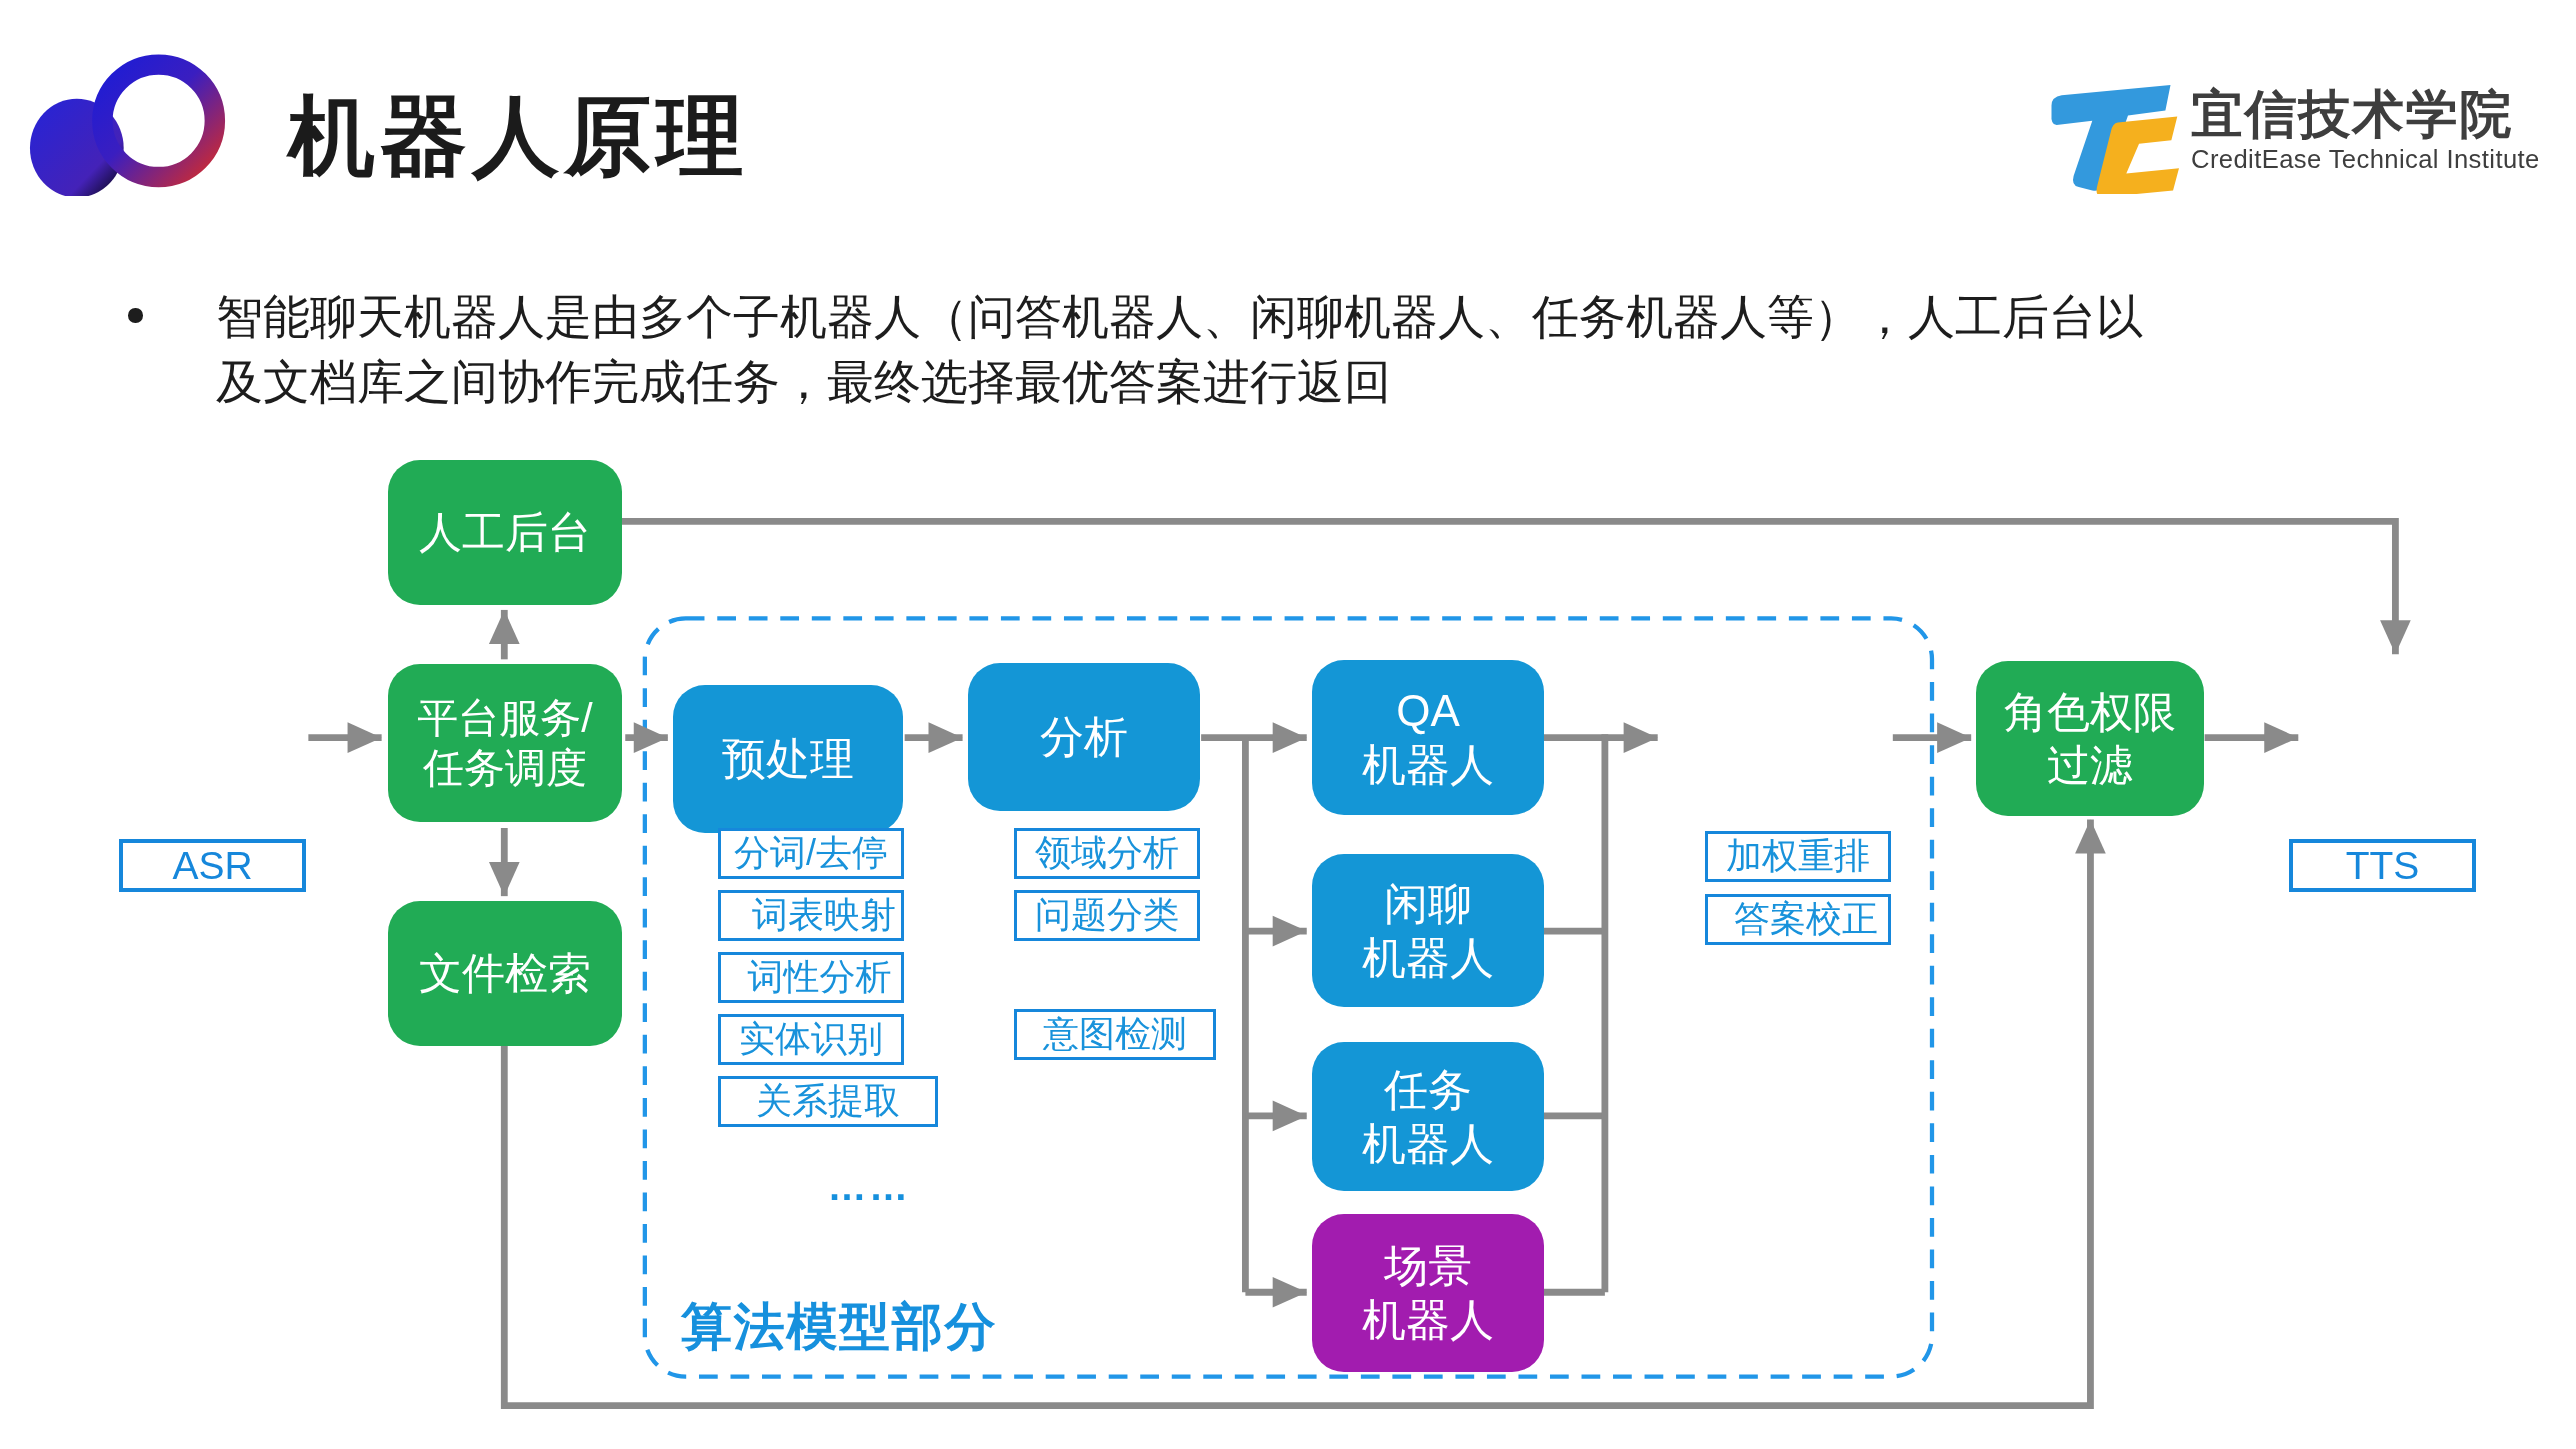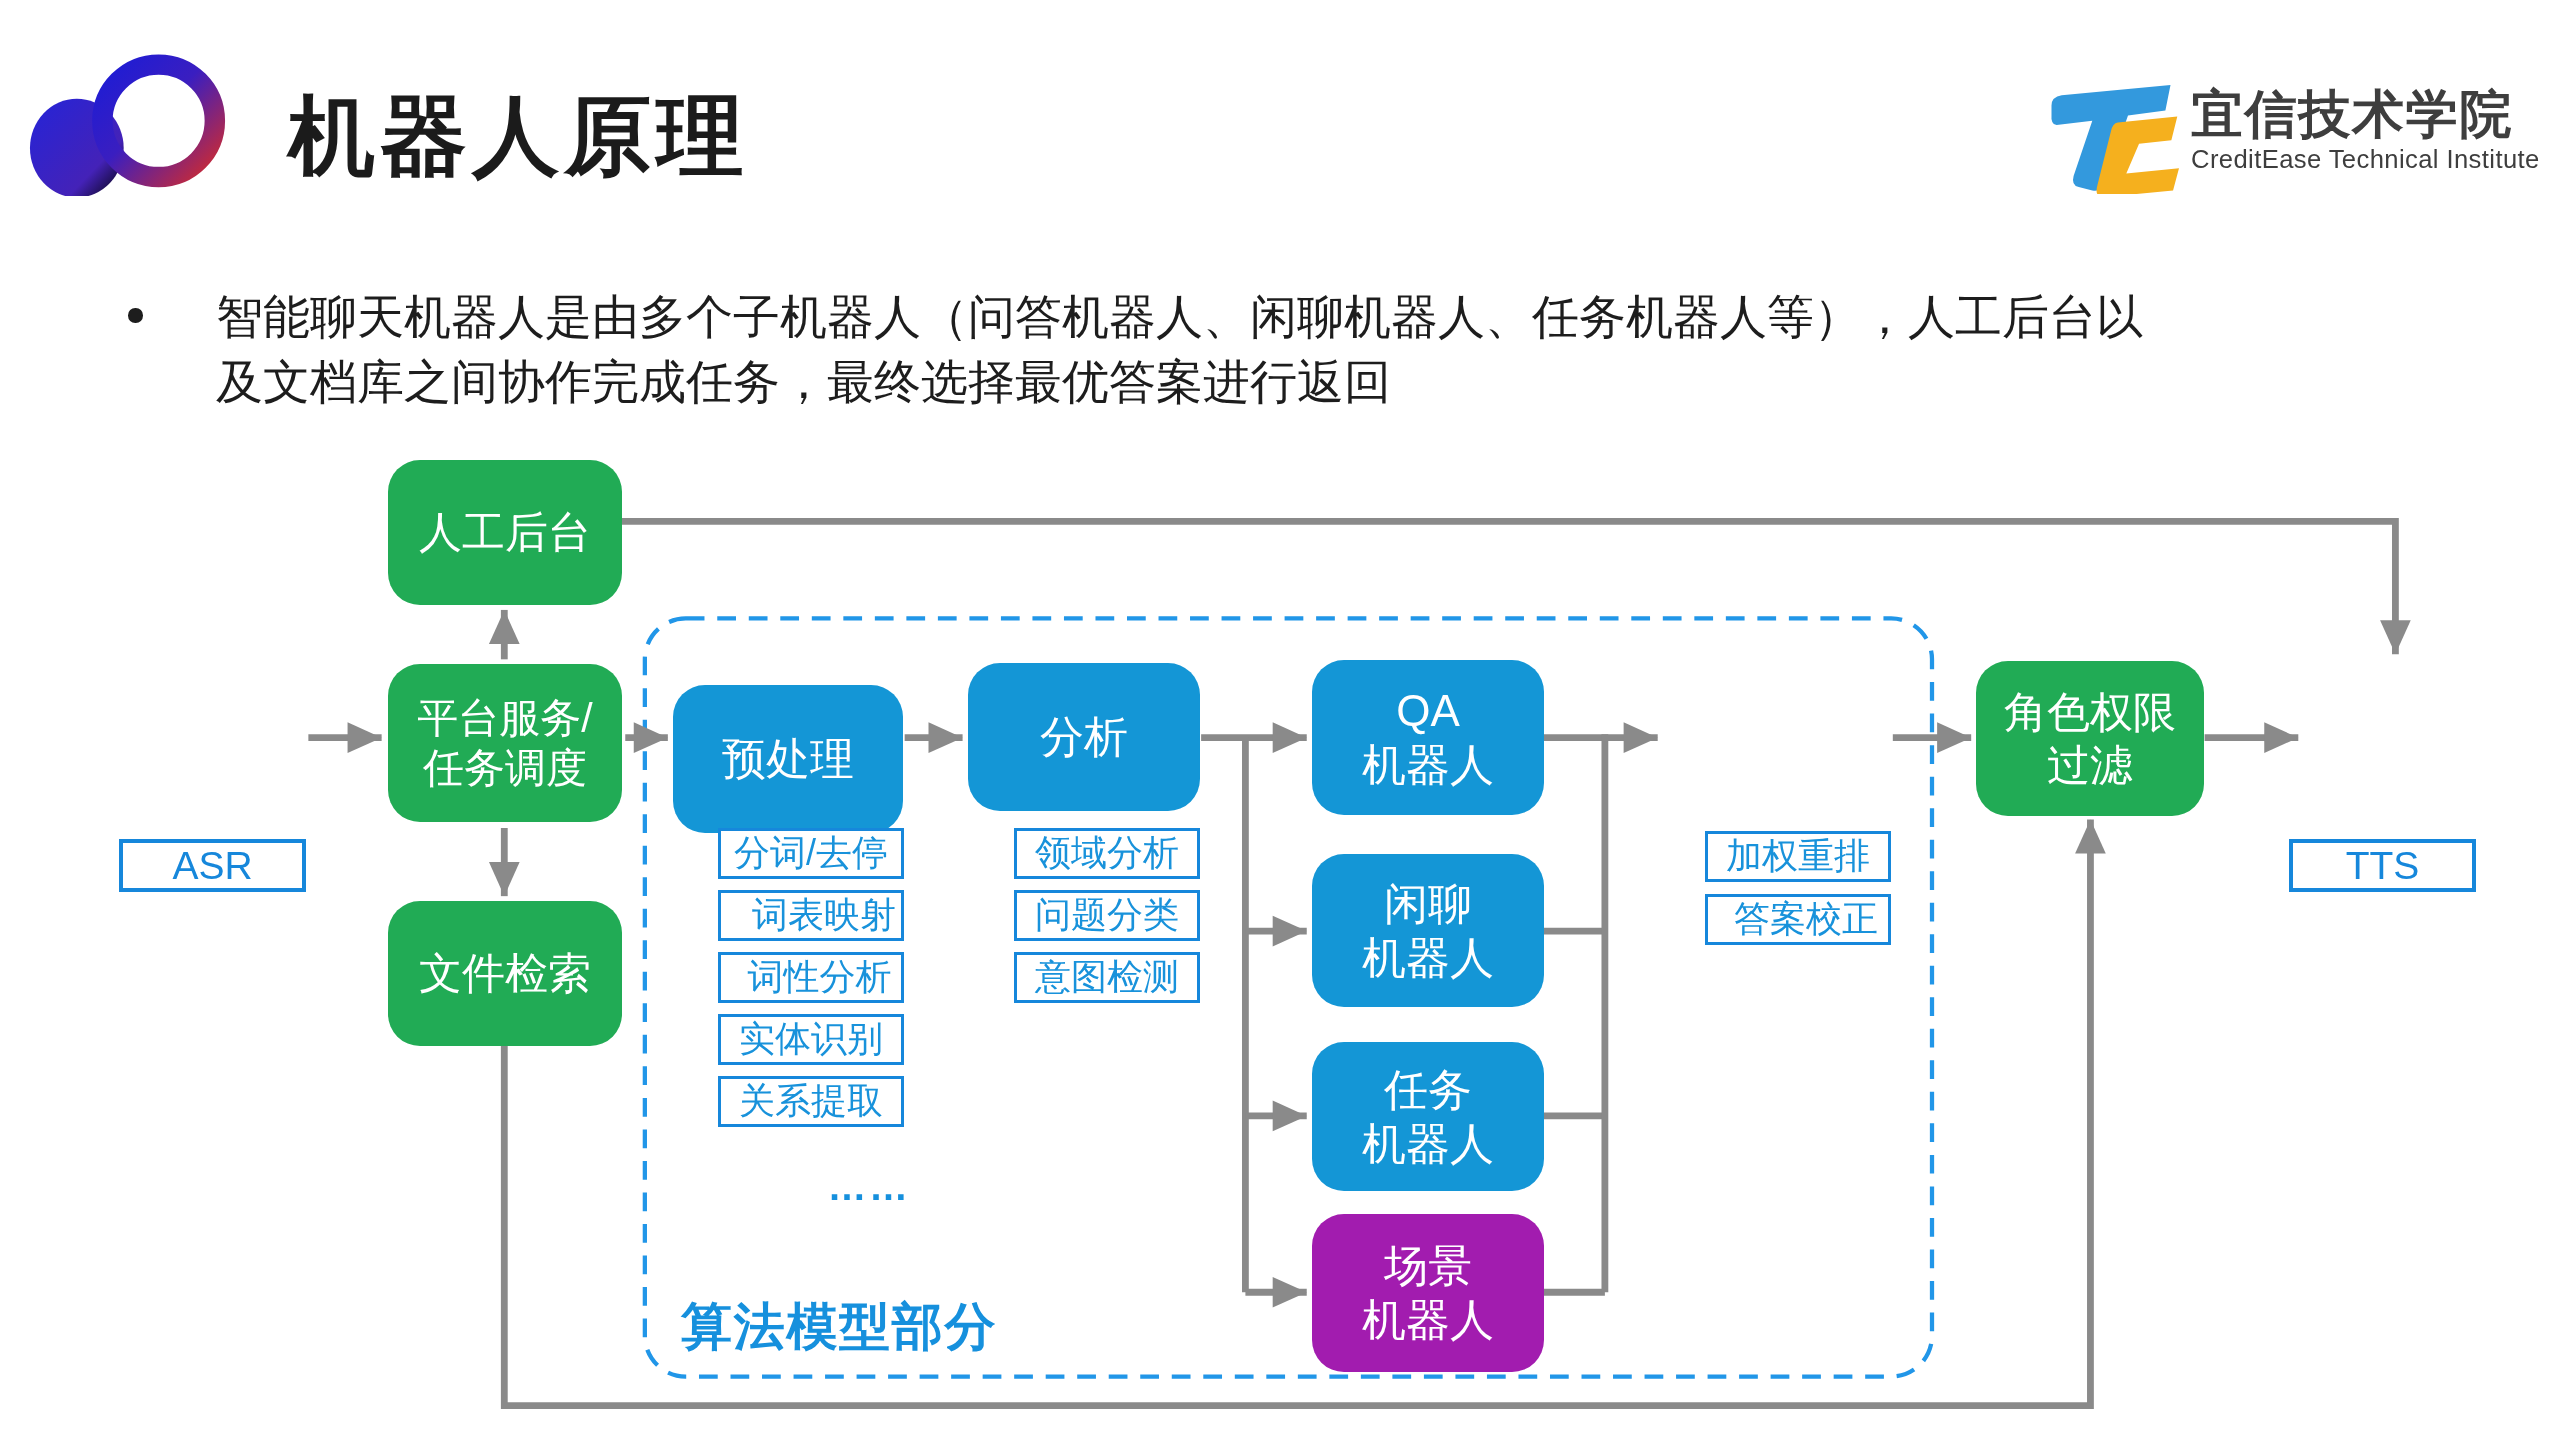--- a/index.html
+++ b/index.html
@@ -124,27 +124,27 @@
   <div class="abs box green ml" style="left:388px;top:664px;width:234px;height:158px;font-size:41px;">平台服务/
 任务调度</div>
 
   <div class="abs box green" style="left:388px;top:901px;width:234px;height:145px;font-size:43px;">文件检索</div>
 
   <div class="abs box blue" style="left:673px;top:685px;width:230px;height:148px;font-size:44px;">预处理</div>
   <div class="abs sub" style="left:718px;top:828px;width:186px;height:51px;">分词/去停</div>
   <div class="abs sub" style="left:718px;top:890px;width:186px;height:51px;padding-left:26px;">词表映射</div>
   <div class="abs sub" style="left:718px;top:952px;width:186px;height:51px;padding-left:17px;">词性分析</div>
   <div class="abs sub" style="left:718px;top:1014px;width:186px;height:51px;">实体识别</div>
-  <div class="abs sub" style="left:718px;top:1076px;width:186px;height:51px;">关系提取</div>
+  <div class="abs sub" style="left:718px;top:1076px;width:220px;height:51px;">关系提取</div>
   <div class="abs dots">……</div>
 
   <div class="abs box blue" style="left:968px;top:663px;width:232px;height:148px;font-size:44px;">分析</div>
   <div class="abs sub" style="left:1014px;top:828px;width:186px;height:51px;">领域分析</div>
   <div class="abs sub" style="left:1014px;top:890px;width:186px;height:51px;">问题分类</div>
-  <div class="abs sub" style="left:1014px;top:952px;width:186px;height:51px;">意图检测</div>
+  <div class="abs sub" style="left:1014px;top:1009px;width:202px;height:51px;">意图检测</div>
 
   <div class="abs box blue ml" style="left:1312px;top:660px;width:232px;height:155px;font-size:44px;">QA
 机器人</div>
   <div class="abs box blue ml" style="left:1312px;top:854px;width:232px;height:153px;font-size:44px;">闲聊
 机器人</div>
   <div class="abs box blue ml" style="left:1312px;top:1042px;width:232px;height:149px;font-size:44px;">任务
 机器人</div>
   <div class="abs box lblue ml" style="left:1312px;top:1214px;width:232px;height:158px;font-size:44px;">场景
 机器人</div>
 

